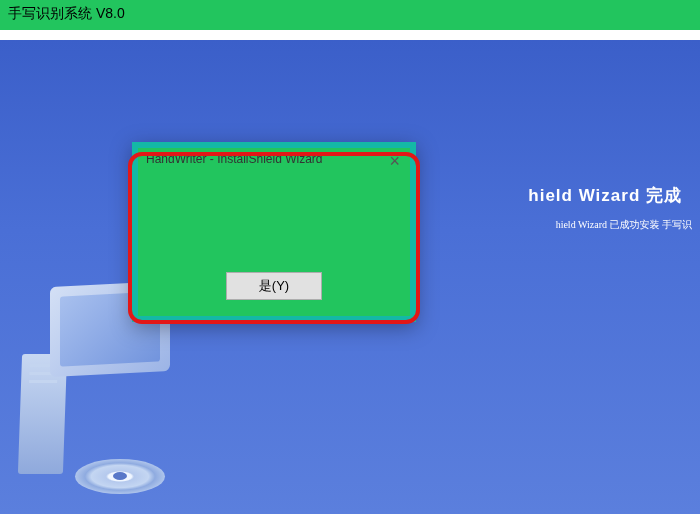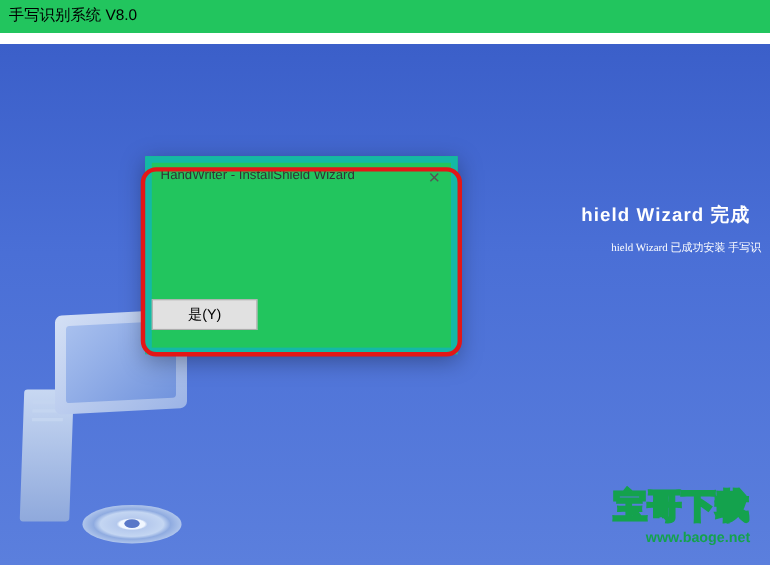--- a/index.html
+++ b/index.html
@@ -122,21 +122,20 @@
   font-size: 13px;
   color: #000;
 }
 .dialog-buttons {
   position: absolute;
   bottom: 16px;
   width: 100%;
   display: flex;
   justify-content: center;
   gap: 18px;
-  flex-direction: column;
 }
 .btn {
   width: 96px; height: 28px;
   background: #e1e1e1;
   border: 1px solid #adadad;
   font-size: 13px;
   cursor: pointer;
   font-family: inherit;
 }
 
@@ -181,24 +180,20 @@
 
   <div class="wizard-complete">hield Wizard 完成</div>
   <div class="wizard-installed">hield Wizard 已成功安装 手写识</div>
 
   <div class="illustration">
     <div class="tower"></div>
     <div class="monitor"></div>
     <div class="cd"></div>
   </div>
 
-  <div class="watermark">
-    <div class="wm-main">宝哥下载</div>
-    <div class="wm-url">www.baoge.net</div>
-  </div>
 </div>
 
 <div class="dialog">
   <div class="dialog-title">HandWriter - InstallShield Wizard</div>
   <span class="close-x">×</span>
   <div class="dialog-buttons">
     <button class="btn">是(Y)</button>
   </div>
 </div>
 

